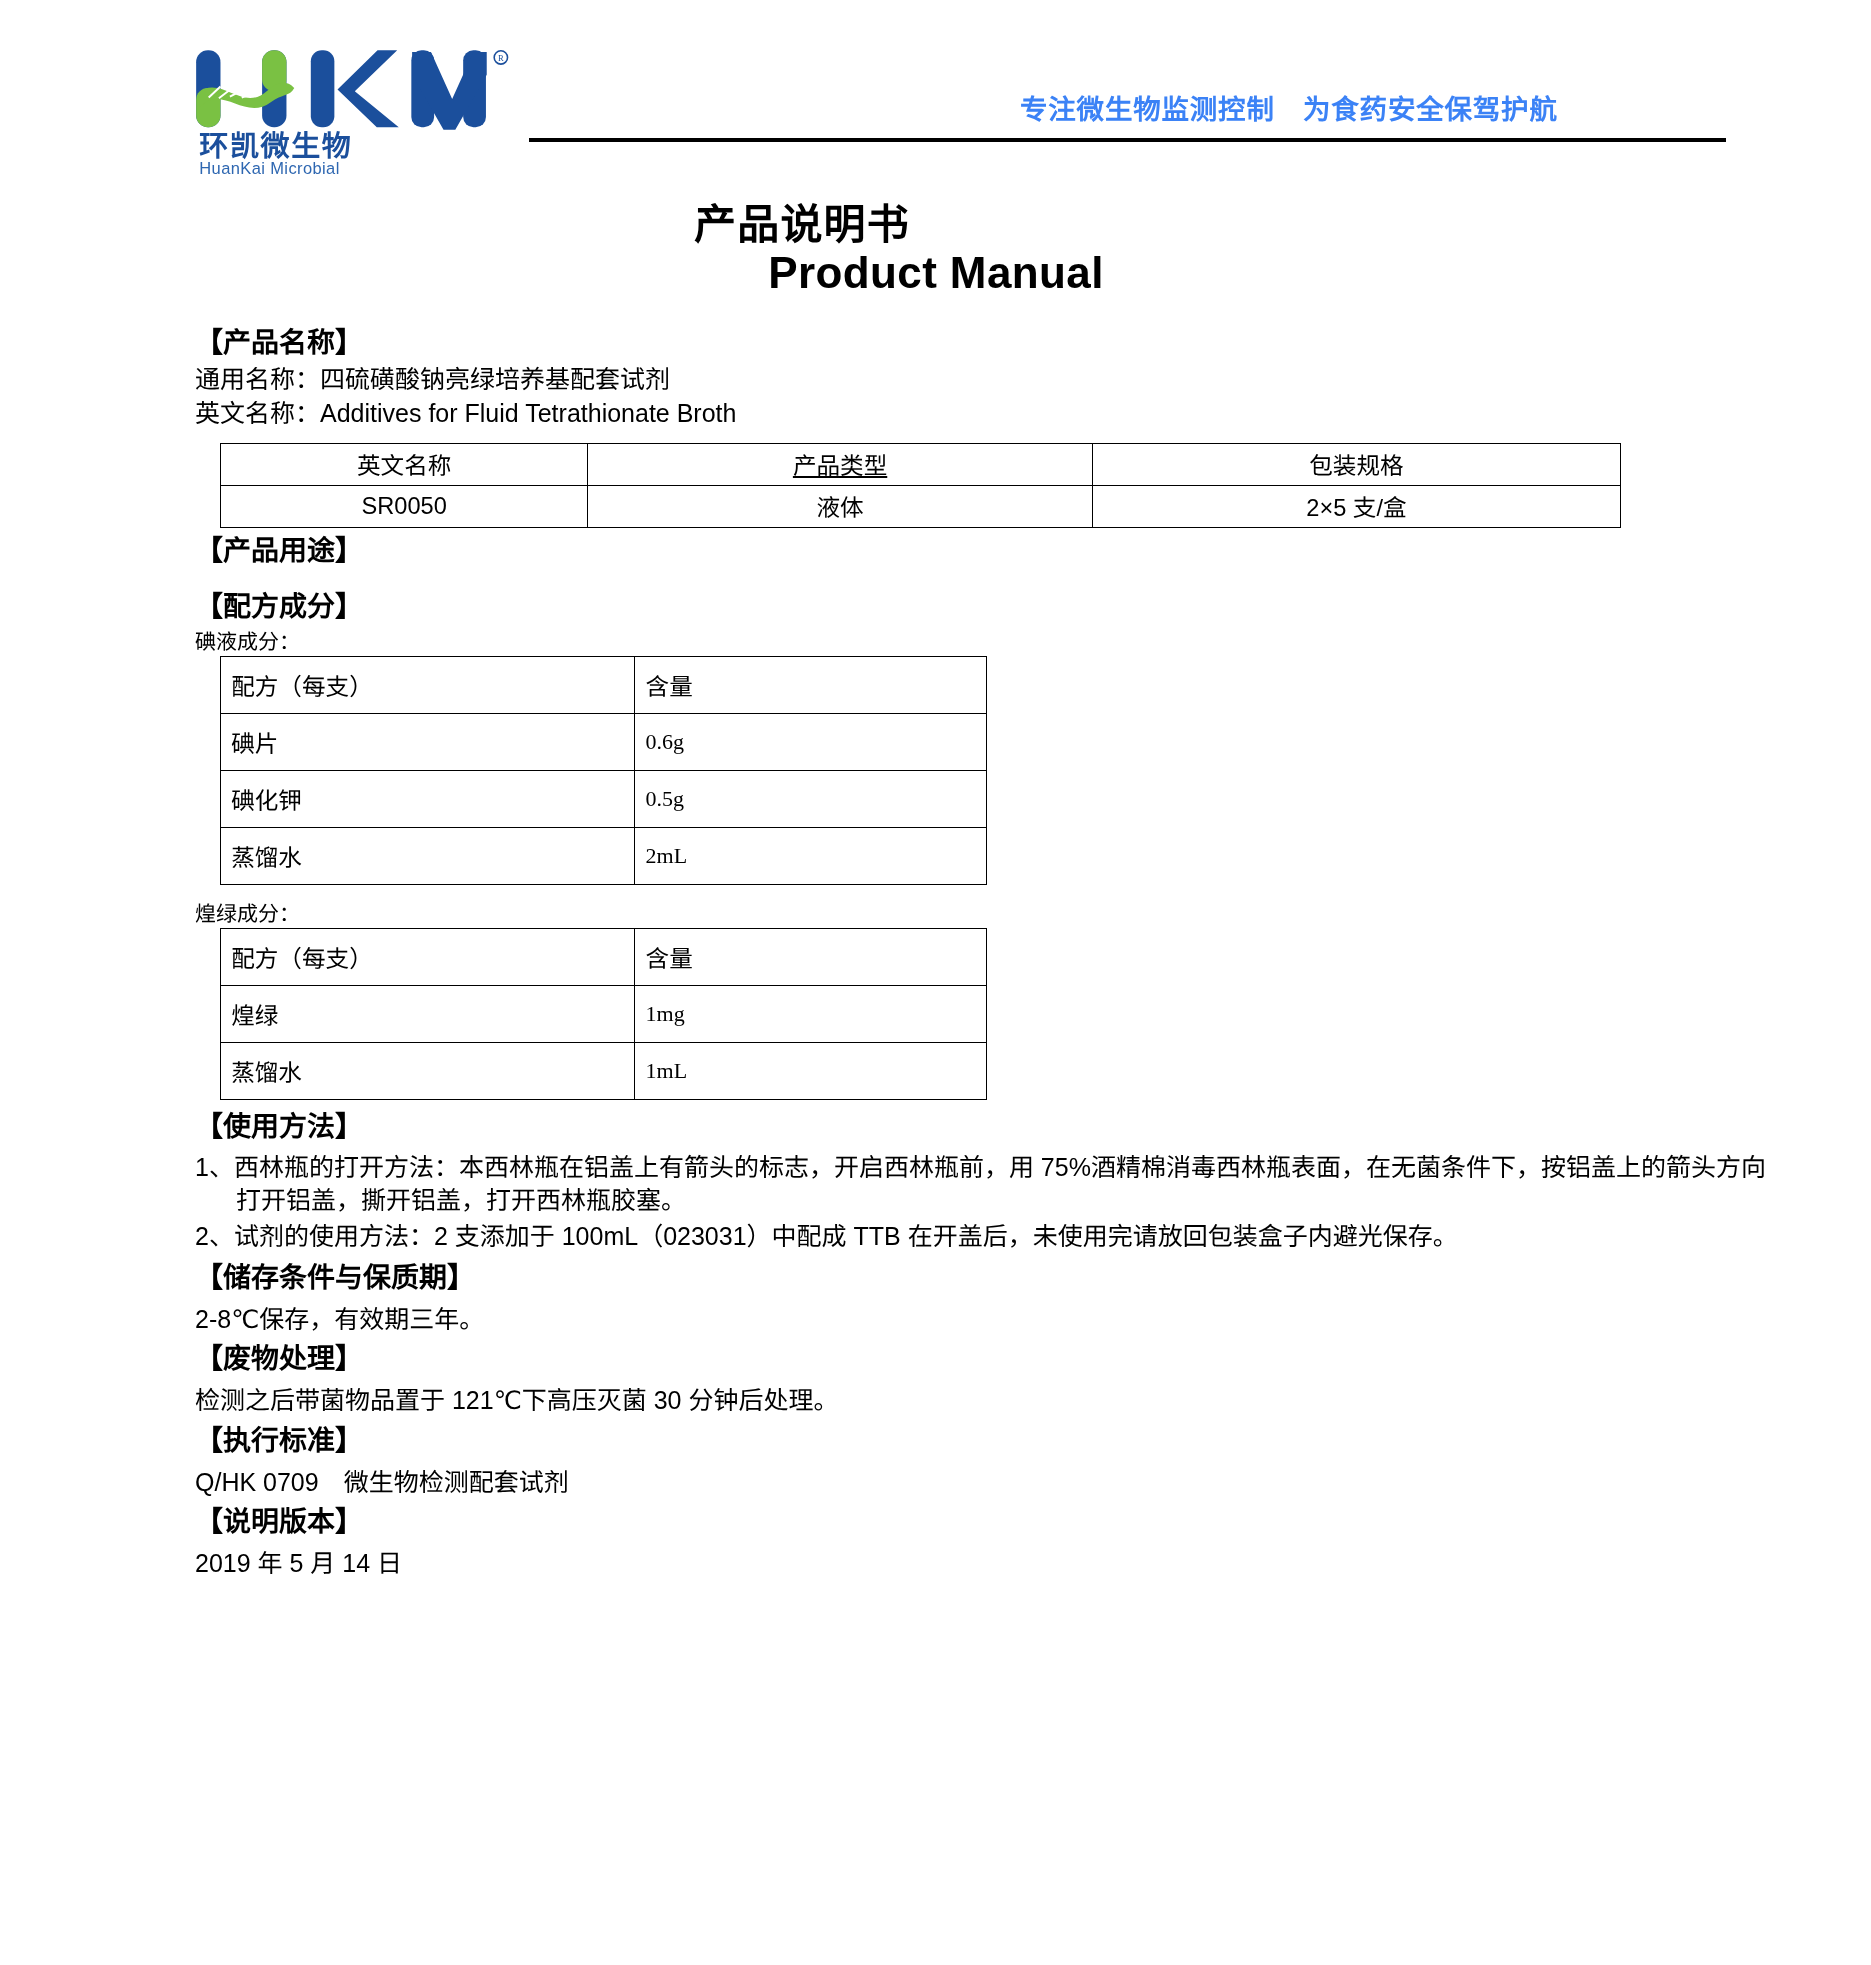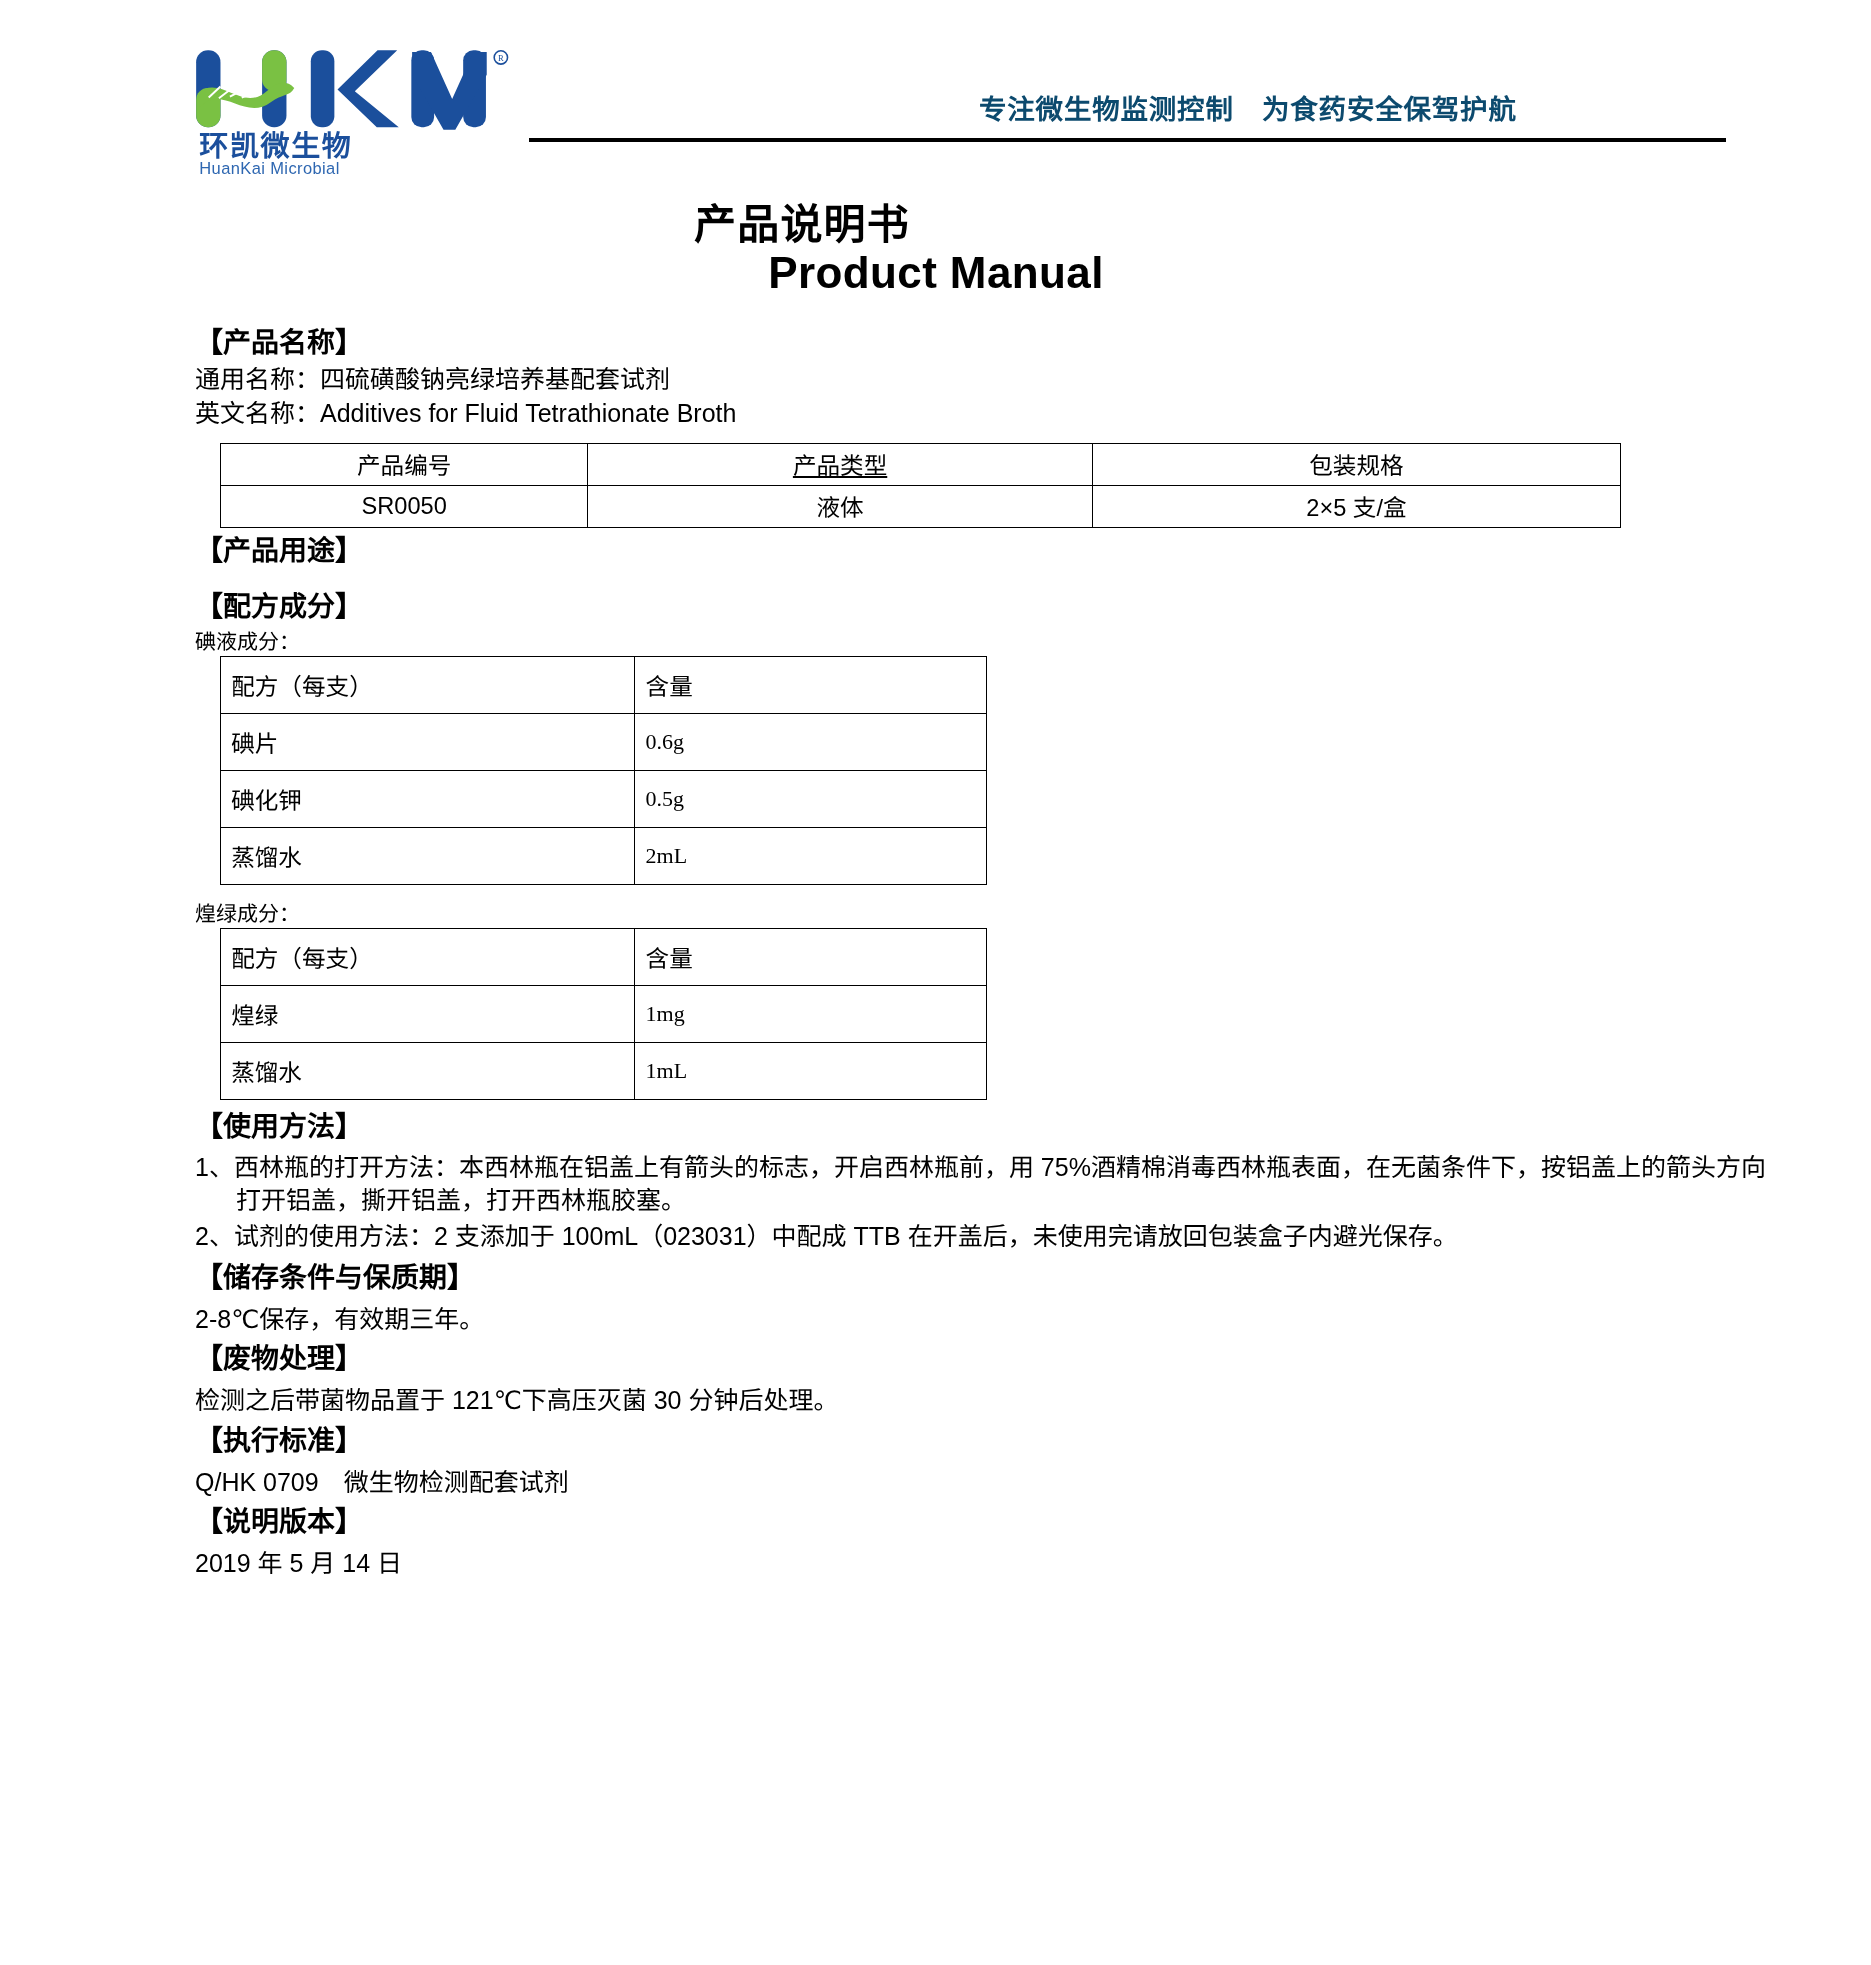--- a/index.html
+++ b/index.html
@@ -34,28 +34,28 @@
     position: absolute;
     left: 193px;
     top: 47px;
     width: 322px;
     height: 130px;
   }
   .logo-svg { display: block; }
 
   .tagline {
     position: absolute;
-    left: 979px;
+    left: 1020px;
     top: 87px;
     font-family: "Liberation Sans", "DejaVu Sans", sans-serif;
     font-weight: bold;
     font-size: 27.5px;
     letter-spacing: 0.8px;
     white-space: nowrap;
-    color: #0c4a6e;
+    color: #3b82f6;
   }
   .header-rule {
     position: absolute;
     left: 529px;
     top: 138px;
     width: 1197px;
     height: 4.3px;
     background: #000000;
   }
 
@@ -229,21 +229,21 @@
     <div class="gap-sm"></div>
     <p class="para">
       <span>英文名称：</span><span>Additives for Fluid Tetrathionate Broth</span>
     </p>
     <div class="gap-sm"></div>
 
     <div class="gap-sm"></div>
     <table class="tbl spec-table">
       <tbody>
           <tr>
-        <th class="col-a">产品编号</th>
+        <th class="col-a">英文名称</th>
         <th class="col-b">产品类型</th>
         <th class="col-c">包装规格</th>
       </tr>
       <tr>
         <td>SR0050</td>
         <td>液体</td>
         <td>2×5 支/盒</td>
       </tr>
     </tbody>
       </table>

